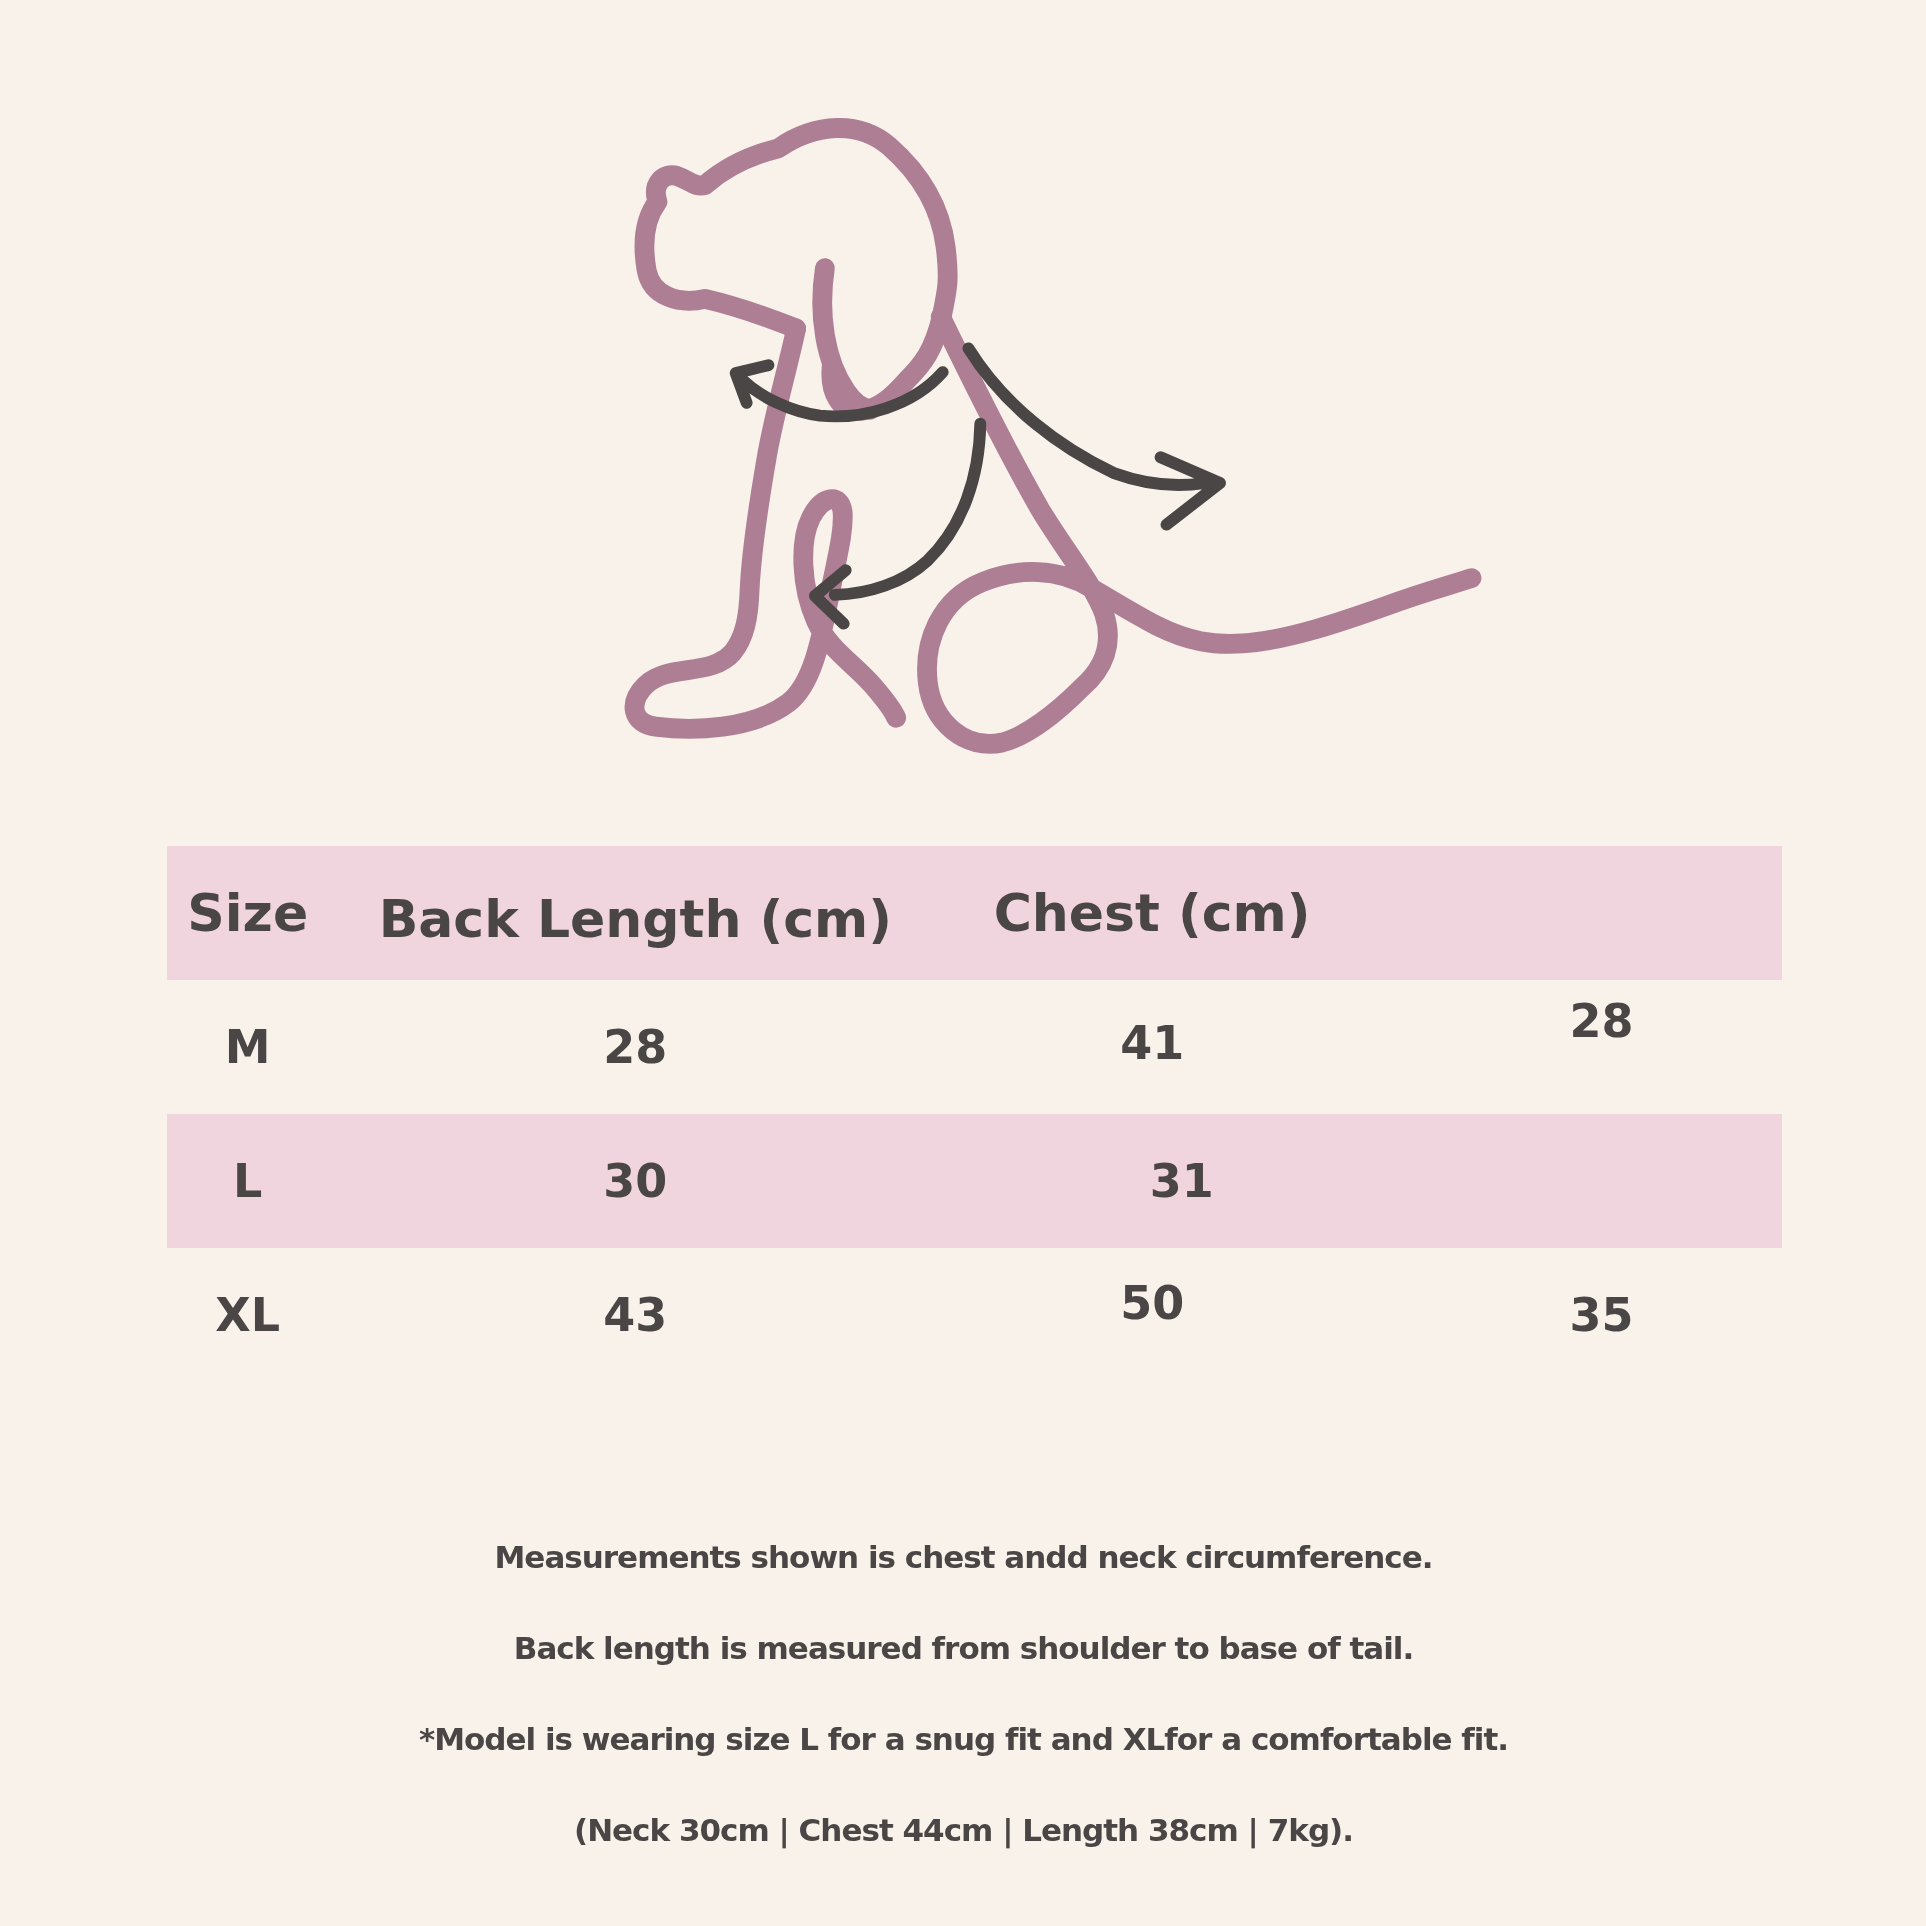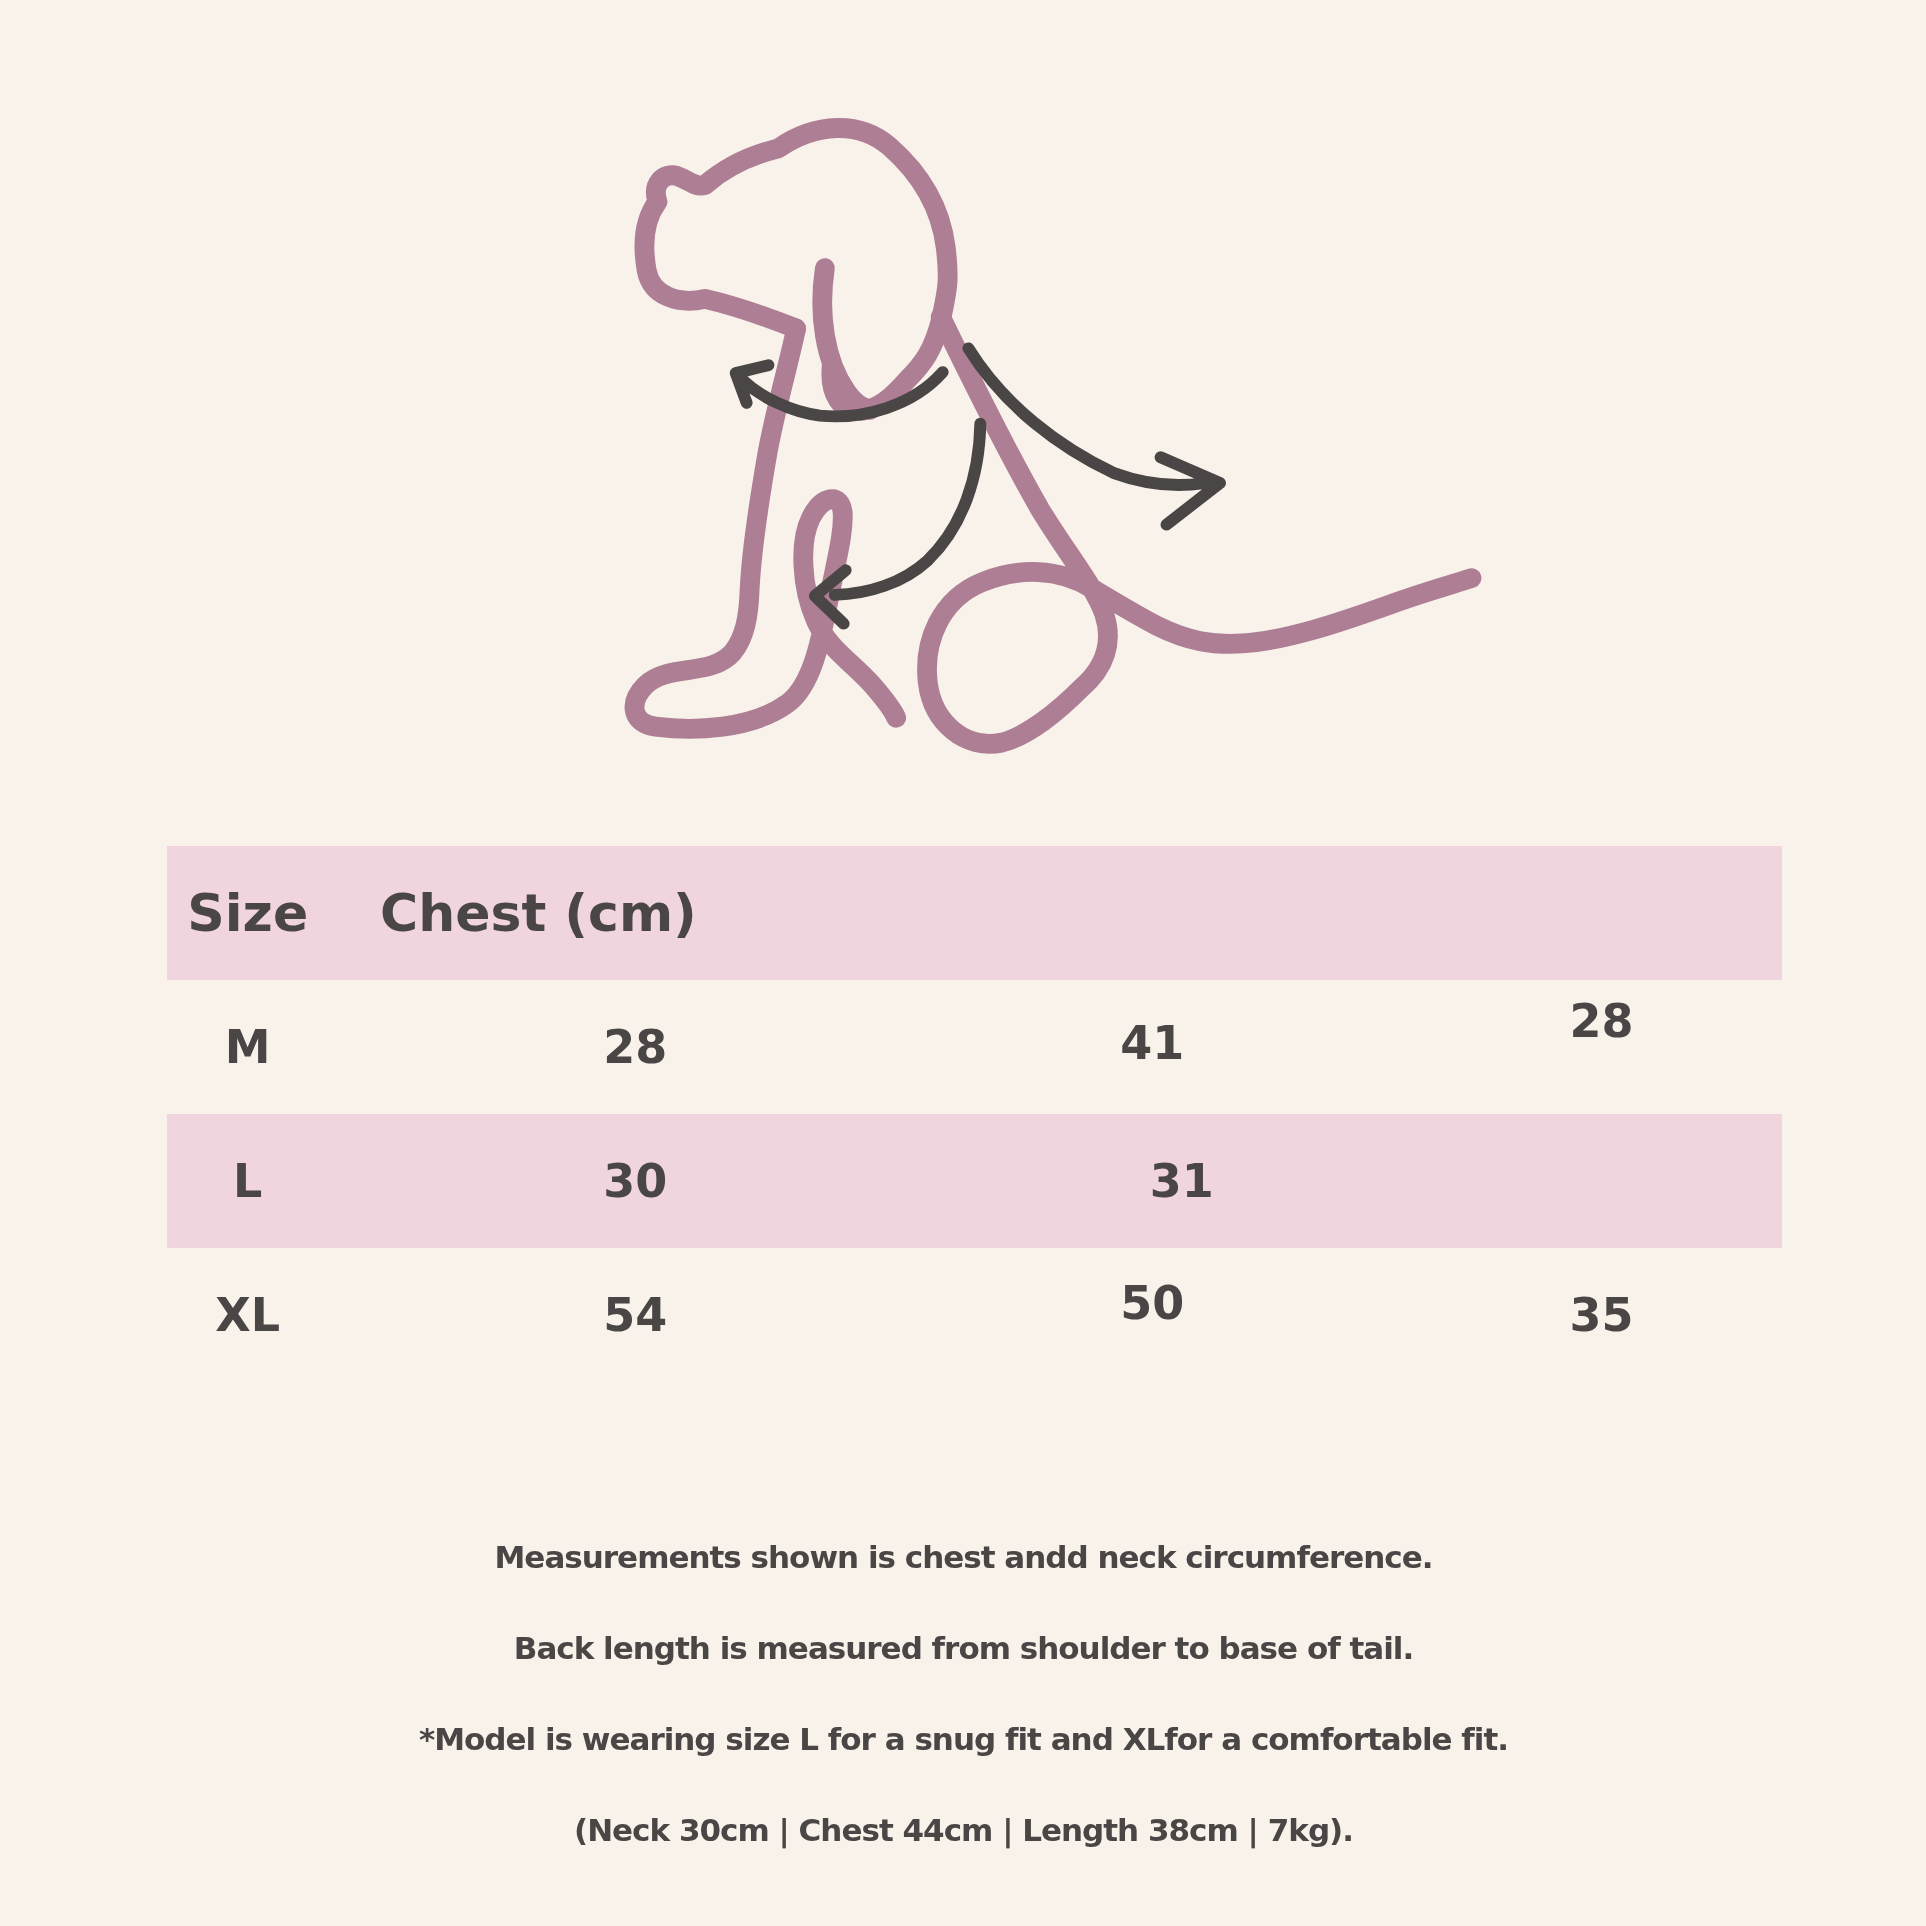--- a/index.html
+++ b/index.html
@@ -115,36 +115,37 @@
     <path class="dark" d="M 390 348
          C 389 402 372 452 337 486
          C 312 509 277 520 243 521
          M 223 522 L 254 496
          M 223 522 L 252 550"></path>
   </svg>
 
   <div class="size-table">
     <div class="trow thead band">
       <div class="cell c-size">Size</div>
+      <div class="cell c-back">Back Length (cm)</div>
       <div class="cell c-chest">Chest (cm)</div>
     </div>
     <div class="trow tdata row-m">
       <div class="cell c-size">M</div>
       <div class="cell c-back">28</div>
       <div class="cell c-chest">41</div>
       <div class="cell c-neck">28</div>
     </div>
     <div class="trow tdata band row-l">
       <div class="cell c-size">L</div>
       <div class="cell c-back">30</div>
       <div class="cell c-neck">31</div>
     </div>
     <div class="trow tdata row-xl">
       <div class="cell c-size">XL</div>
-      <div class="cell c-back">54</div>
+      <div class="cell c-back">43</div>
       <div class="cell c-chest">50</div>
       <div class="cell c-neck">35</div>
     </div>
   </div>
 
   <div class="notes">
     <div>Measurements shown is chest andd neck circumference.</div>
     <div>Back length is measured from shoulder to base of tail.</div>
     <div>*Model is wearing size L for a snug fit and XLfor a comfortable fit.</div>
     <div>(Neck 30cm | Chest 44cm | Length 38cm | 7kg).</div>

